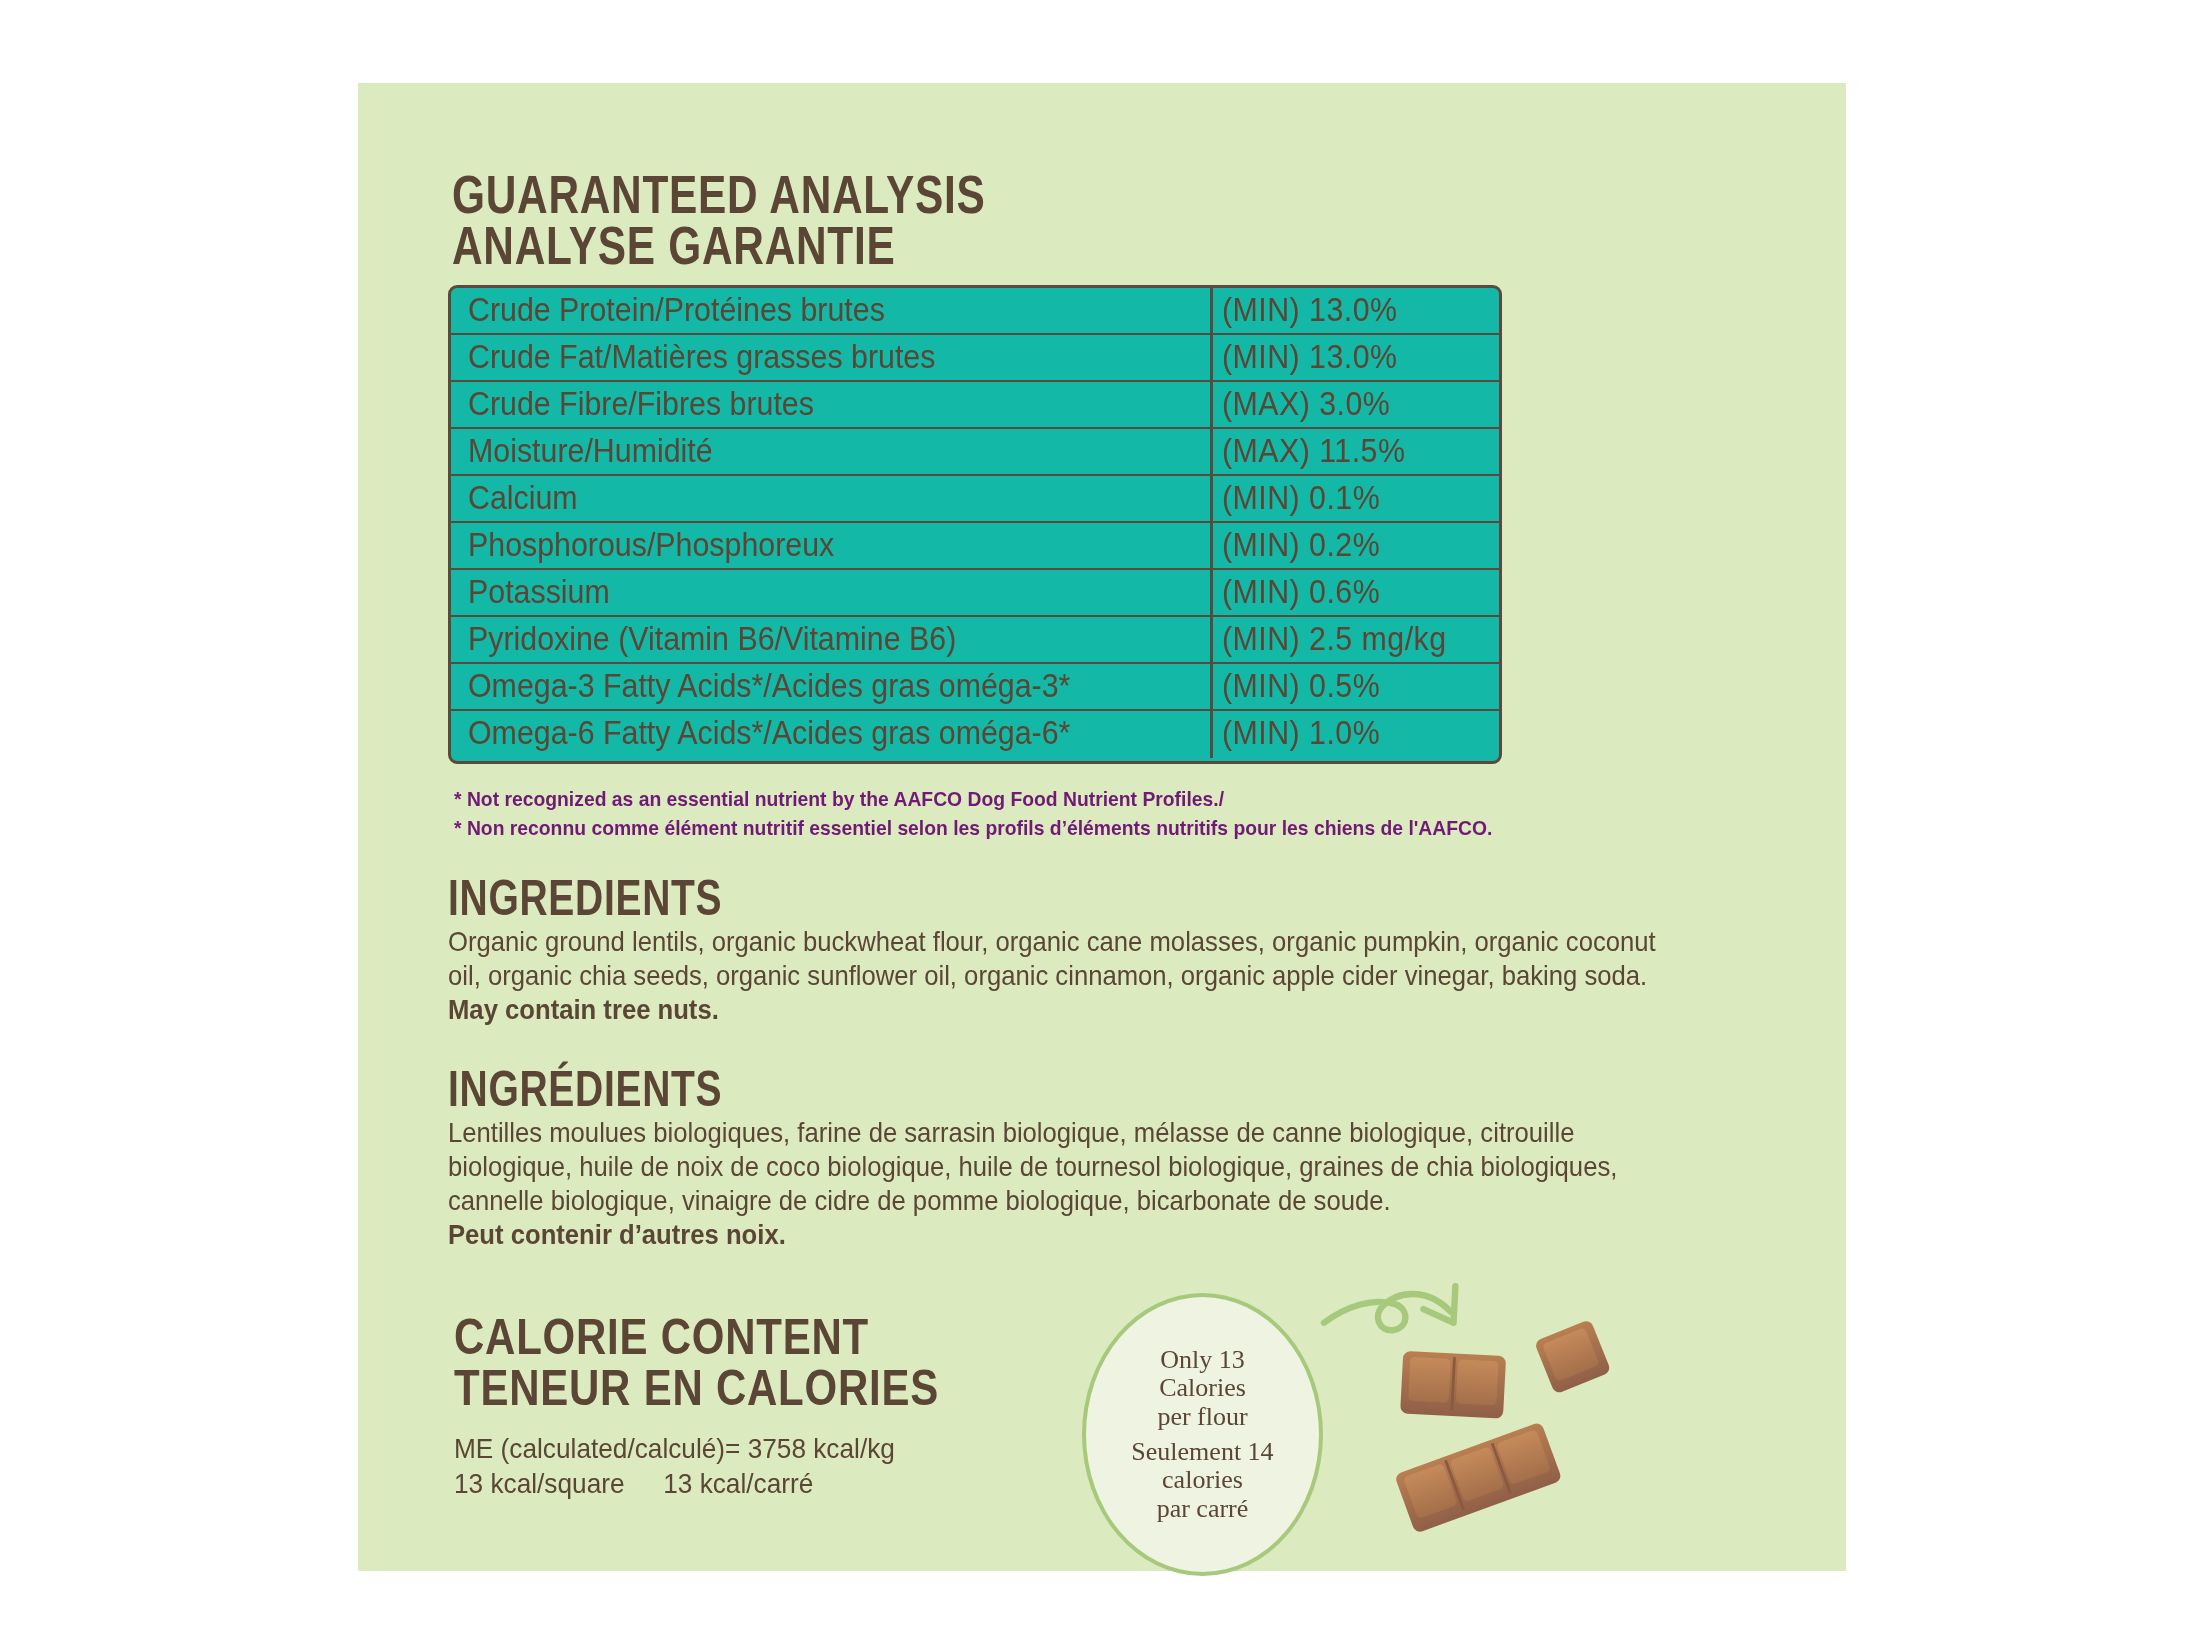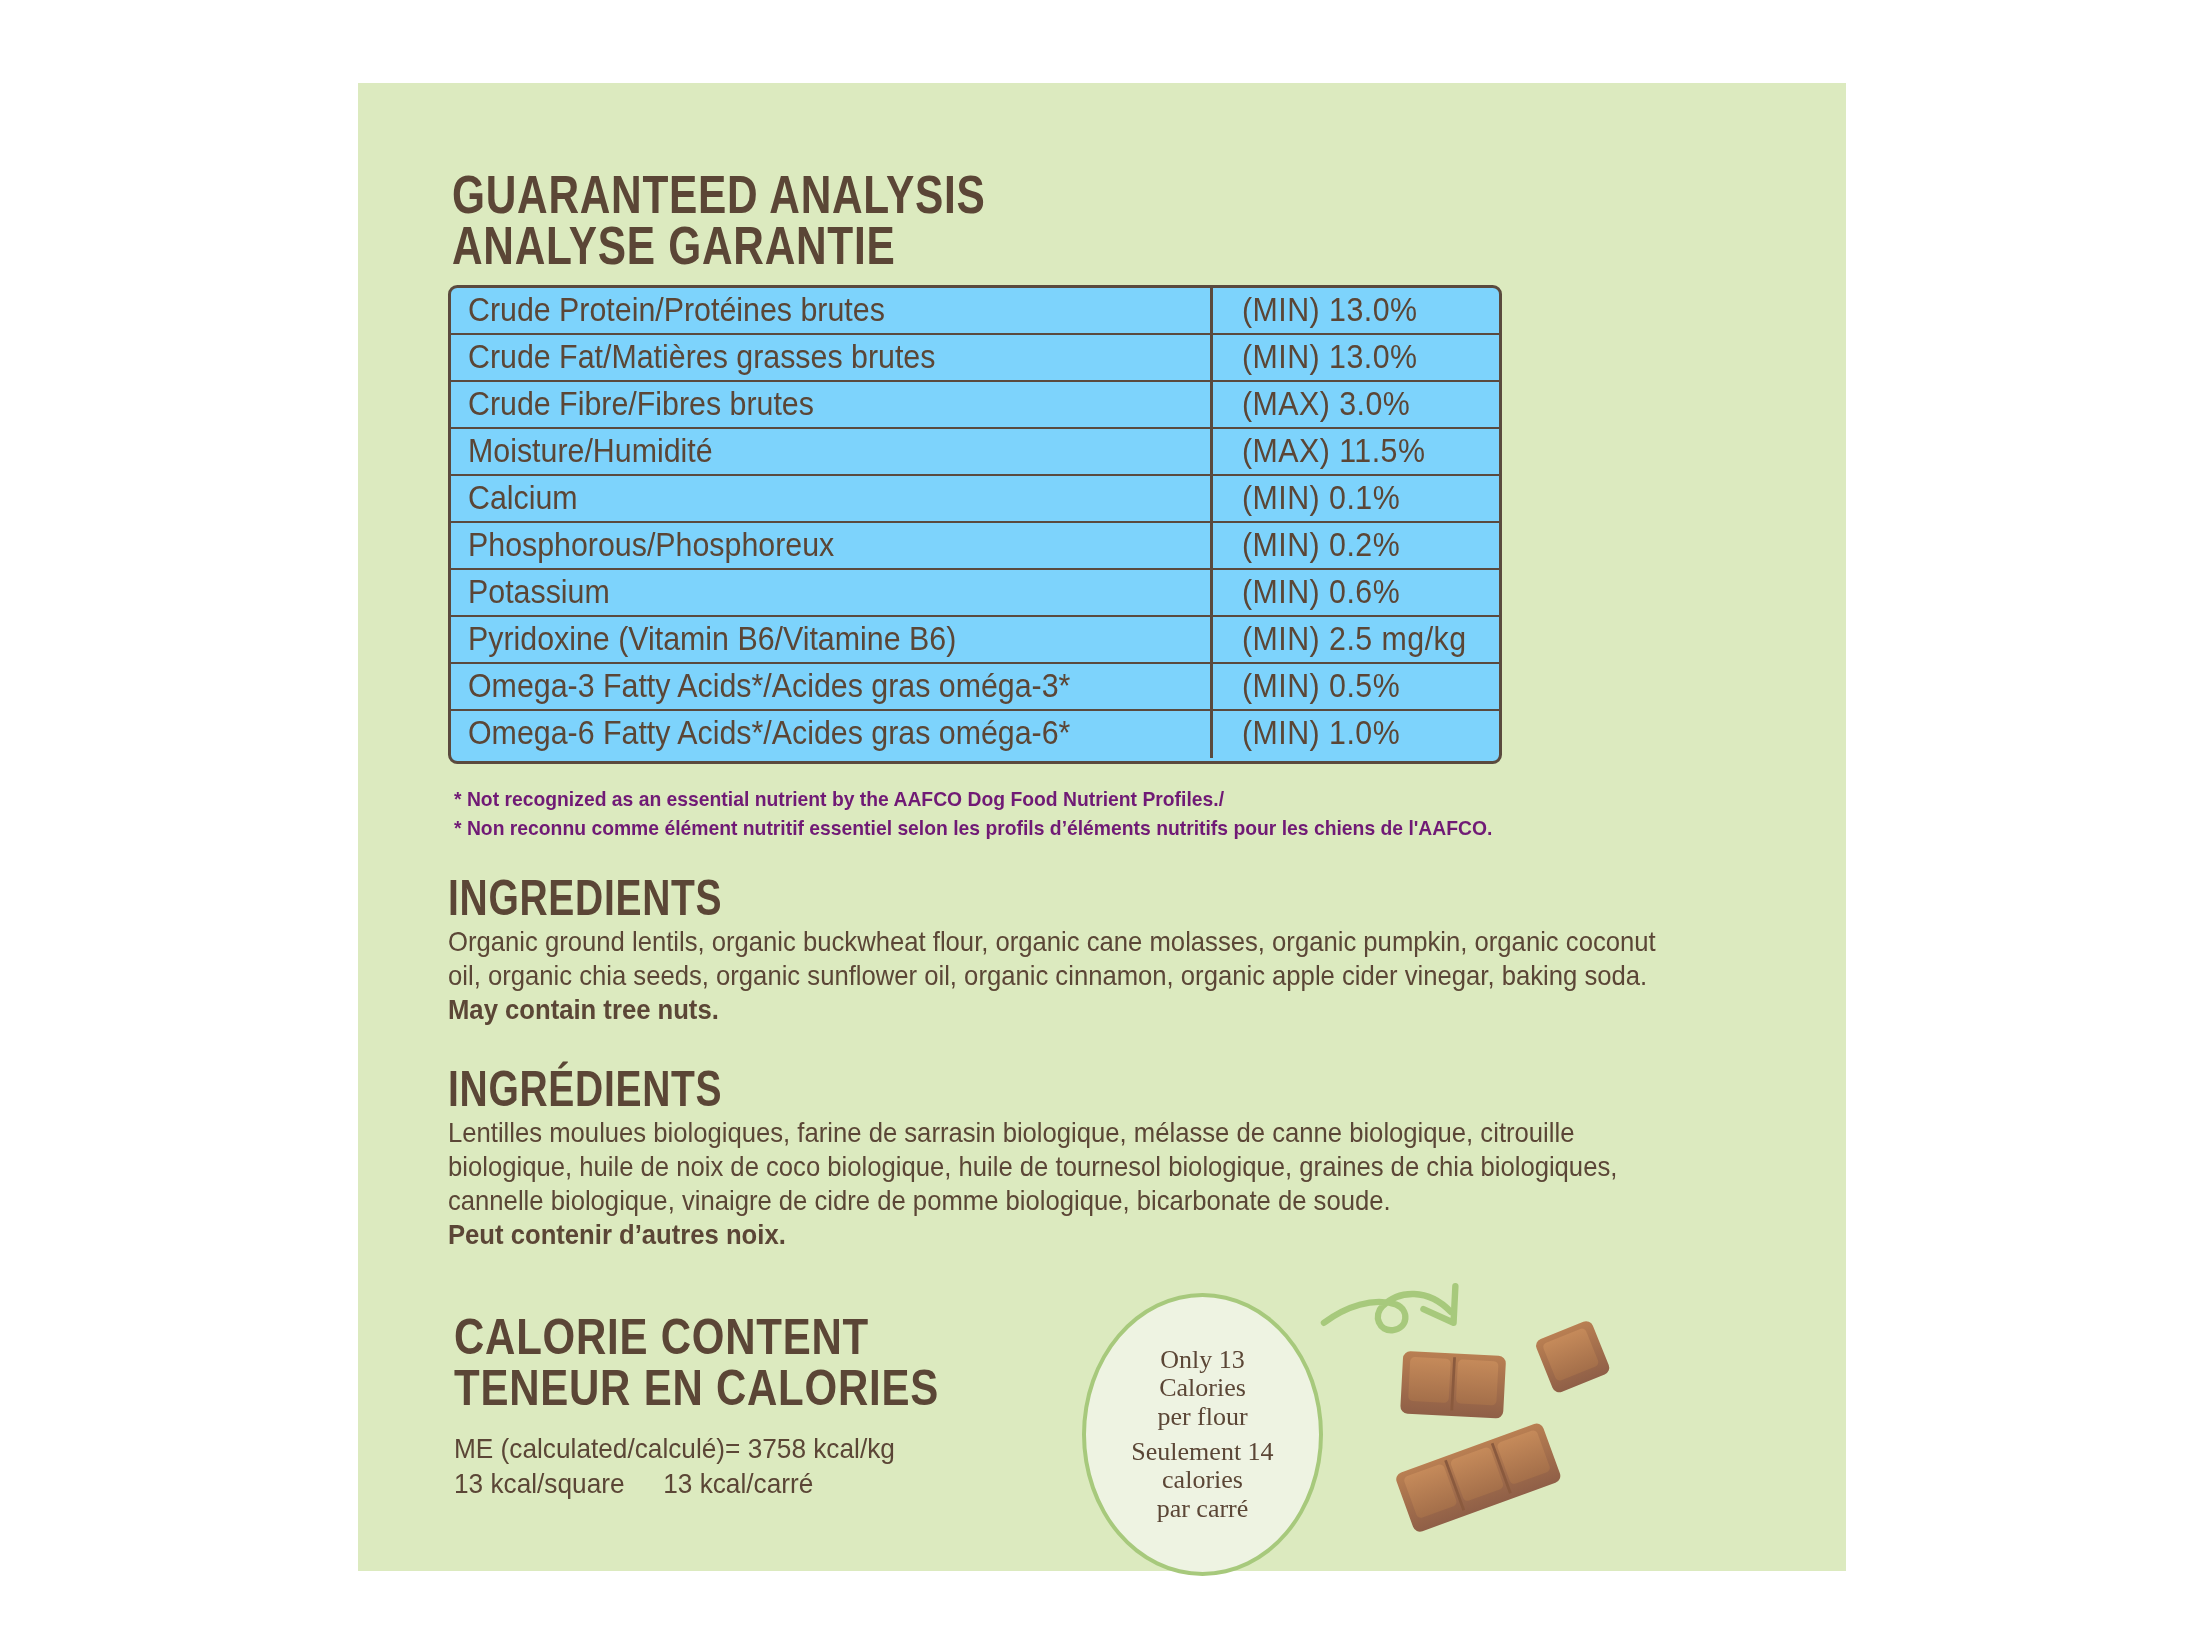--- a/index.html
+++ b/index.html
@@ -29,42 +29,42 @@
   .ga-heading {
     position: absolute; left: 94px; top: 86px;
     font-size: 53px; line-height: 51px;
     transform: scaleX(0.80);
   }
   .table {
     position: absolute; left: 90px; top: 202px;
     width: 1054px; height: 479px;
     border: 3.7px solid #5a4a3e;
     border-radius: 9.2px;
-    background: #7dd3fc;
+    background: #14b8a6;
     box-sizing: border-box;
     overflow: hidden;
   }
   .trow {
     display: flex;
     height: 47px;
     border-bottom: 2.8px solid #5a4a3e;
     box-sizing: border-box;
   }
   .trow:last-child { border-bottom: none; }
   .tcell {
     font-size: 33px;
     line-height: 44px;
     color: #5b4636;
     white-space: nowrap;
     box-sizing: border-box;
     padding-left: 16.5px;
     overflow: hidden;
   }
   .tcell.name { width: 762px; border-right: 3.7px solid #5a4a3e; }
-  .tcell.val { flex: 1; padding-left: 29px; letter-spacing: 0.5px; }
+  .tcell.val { flex: 1; padding-left: 9px; letter-spacing: 0.5px; }
   .tcell span { display: inline-block; transform: scaleX(0.92); transform-origin: left center; }
   .footnote {
     position: absolute; left: 96px; top: 702px;
     font-size: 21px; line-height: 28.5px; font-weight: 700;
     color: #701a75;
     white-space: nowrap;
   }
   .footnote div { transform: scaleX(0.92); transform-origin: left center; }
   .ing-block { position: absolute; left: 90px; }
   .ing-heading {

